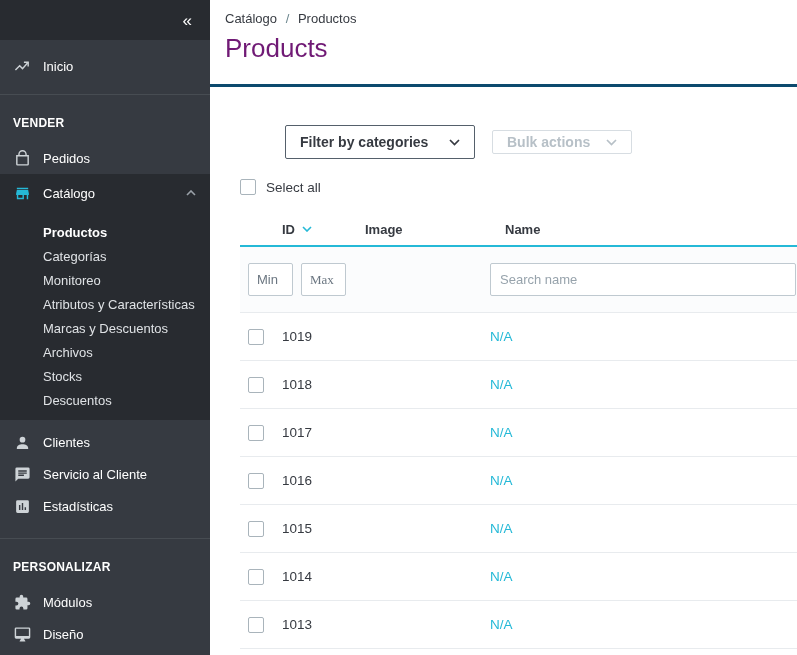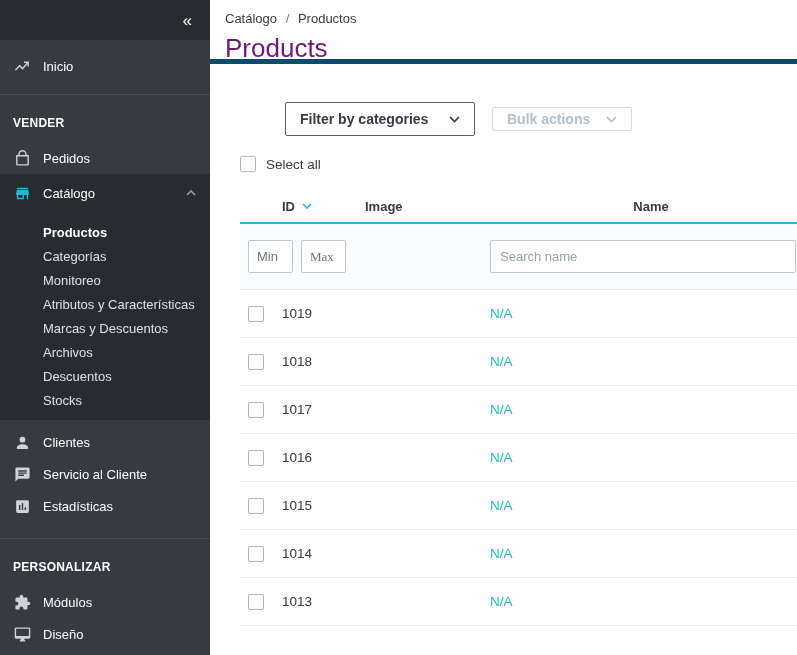--- a/index.html
+++ b/index.html
@@ -41,21 +41,21 @@
   .submenu { padding-top: 8px; }
   .submenu-item {
     height: 24px; display: flex; align-items: center; padding-left: 43px;
     font-size: 13px; color: #dfe2e5; cursor: pointer; white-space: nowrap;
   }
   .submenu-item.active { color: #fff; font-weight: bold; }
   .nav-item.mt { margin-top: 6px; }
 
   
   main { flex: 1; min-width: 0; background: #fff; }
-  .page-head { padding: 11px 15px 0; height: 64px; border-bottom: 5px solid #0c4a6e; }
+  .page-head { padding: 11px 15px 0; height: 87px; border-bottom: 3px solid #0c4a6e; }
   .breadcrumb { font-size: 13px; color: #363a41; }
   .breadcrumb .sep { color: #6c868e; margin: 0 5px; }
   .breadcrumb .bc-link { cursor: pointer; }
   h1.page-title { margin-top: 7px; font-size: 26px; font-weight: 400; color: #701a75; }
 
   .content { padding: 38px 0 0 30px; }
 
   .toolbar-row { display: flex; align-items: center; margin-bottom: 18px; }
   button { font-family: inherit; background: #fff; cursor: pointer; margin-left: 45px; }
   .btn-filter {
@@ -87,21 +87,21 @@
     display: flex; align-items: center; height: 34px;
     border-bottom: 2px solid #25b9d7;
     font-size: 13px; font-weight: bold; color: #363a41;
   }
   .cell { flex: none; }
   .c-check { width: 42px; display: flex; align-items: center; }
   .c-check .checkbox { margin-left: 8px; }
   .c-id { width: 83px; display: flex; align-items: center; }
   .c-img { width: 125px; }
   .c-name { flex: 1 1 auto; min-width: 0; }
-  .th-name { padding-left: 15px; text-align: center; }
+  .th-name { padding-left: 15px; }
   .sort { margin-left: 7px; color: #25b9d7; display: inline-flex; cursor: pointer; }
 
   .filters-row {
     display: flex; align-items: center; height: 66px;
     background: #fbfcfd; border-bottom: 1px solid #e8ebee;
   }
   .minmax { width: 125px; display: flex; align-items: flex-end; padding-left: 8px; }
   .inp {
     height: 33px; border: 1px solid #bfc9d0; border-radius: 2px;
     font-family: inherit; font-size: 13px; color: #363a41;
@@ -165,22 +165,22 @@
           </svg>
       </span>
     </div>
     <div class="submenu">
       <div class="submenu-item active">Productos</div>
       <div class="submenu-item">Categorías</div>
       <div class="submenu-item">Monitoreo</div>
       <div class="submenu-item">Atributos y Características</div>
       <div class="submenu-item">Marcas y Descuentos</div>
       <div class="submenu-item">Archivos</div>
+      <div class="submenu-item">Stocks</div>
       <div class="submenu-item">Descuentos</div>
-      <div class="submenu-item">Stocks</div>
     </div>
   </div>
 
   <div class="nav-item mt">
     <span class="nav-icon">
       <svg viewBox="0 0 24 24" fill="currentColor">
           <circle cx="12" cy="8" r="4"></circle>
           <path d="M4 20c0-3.5 3.6-5.5 8-5.5s8 2 8 5.5v1H4v-1z"></path>
         </svg>
     </span>

